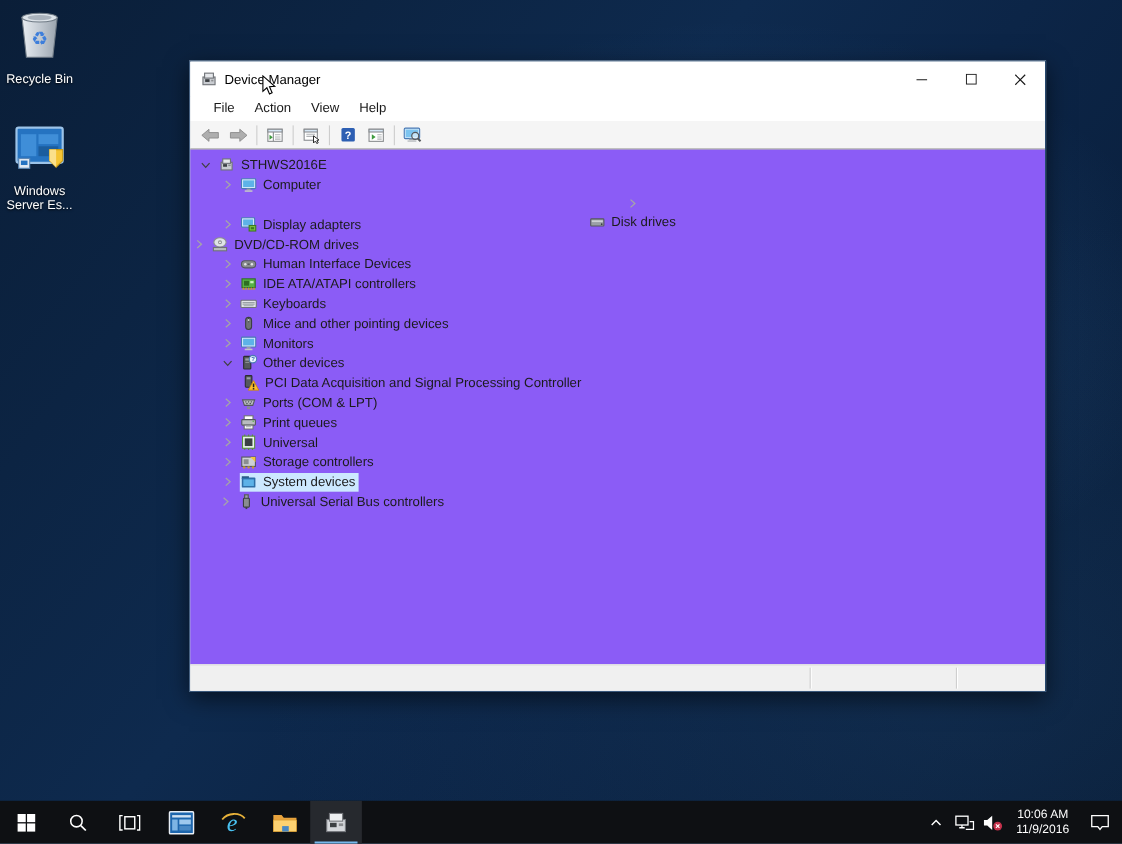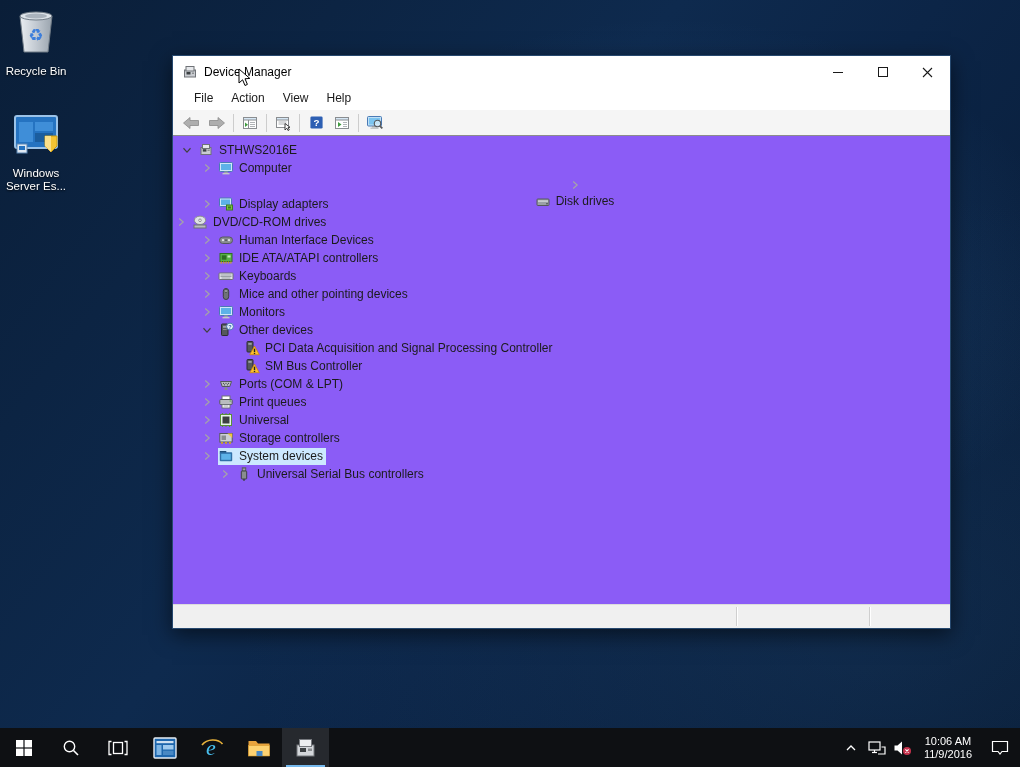--- a/index.html
+++ b/index.html
@@ -381,44 +381,31 @@
           <span class="tree-icon"><svg width="16" height="16" viewBox="0 0 16 16">
               <rect x="3.5" y="2" width="6.5" height="11.5" rx="0.8" fill="#55585c" stroke="#2b2d30"></rect>
               <rect x="5" y="3.8" width="3.6" height="2" fill="#9aa0a6"></rect>
               <rect x="5" y="7" width="3.6" height="1" fill="#8a8d90"></rect>
               <circle cx="12" cy="4.5" r="3.4" fill="#eaf4fd" stroke="#4a7ab5"></circle>
               <text x="12" y="6.6" font-size="5.5" font-family="Liberation Sans,sans-serif" font-weight="bold" fill="#2d5fb3" text-anchor="middle">?</text>
             </svg></span>
           <span class="tree-label">Other devices</span>
         </span>
       </div>
-      <div class="tree-row" style="padding-left: 52px;">
+      <div class="tree-row" style="padding-left: 28px;">
         <span class="expander"></span>
         <span class="tree-entry">
           <span class="tree-icon"><svg width="16" height="16" viewBox="0 0 16 16">
               <rect x="3" y="1.5" width="6" height="10.5" rx="0.8" fill="#55585c" stroke="#2b2d30"></rect>
               <rect x="4.3" y="3" width="3.4" height="1.8" fill="#9aa0a6"></rect>
               <polygon points="10.5,6 15.3,14.7 5.7,14.7" fill="#fdbf2d" stroke="#c98500" stroke-width="0.7"></polygon>
               <rect x="9.8" y="8.7" width="1.4" height="3.3" fill="#222"></rect>
               <rect x="9.8" y="12.8" width="1.4" height="1.3" fill="#222"></rect>
             </svg></span>
           <span class="tree-label">PCI Data Acquisition and Signal Processing Controller</span>
-        </span>
-      </div>
-      <div class="tree-row" style="padding-left: 52px;">
-        <span class="expander"></span>
-        <span class="tree-entry">
-          <span class="tree-icon"><svg width="16" height="16" viewBox="0 0 16 16">
-              <rect x="3" y="1.5" width="6" height="10.5" rx="0.8" fill="#55585c" stroke="#2b2d30"></rect>
-              <rect x="4.3" y="3" width="3.4" height="1.8" fill="#9aa0a6"></rect>
-              <polygon points="10.5,6 15.3,14.7 5.7,14.7" fill="#fdbf2d" stroke="#c98500" stroke-width="0.7"></polygon>
-              <rect x="9.8" y="8.7" width="1.4" height="3.3" fill="#222"></rect>
-              <rect x="9.8" y="12.8" width="1.4" height="1.3" fill="#222"></rect>
-            </svg></span>
-          <span class="tree-label">SM Bus Controller</span>
         </span>
       </div>
       <div class="tree-row" style="padding-left: 26px;">
         <span class="expander">
           <svg width="14" height="14" viewBox="0 0 16 16">
             <polyline points="6,4 10.5,8 6,12" fill="none" stroke="#a6a6a6" stroke-width="1.3"></polyline>
           </svg>
         </span>
         <span class="tree-entry">
           <span class="tree-icon"><svg width="16" height="16" viewBox="0 0 16 16">
@@ -496,21 +483,21 @@
         </span>
         <span class="tree-entry selected">
           <span class="tree-icon"><svg width="16" height="16" viewBox="0 0 16 16">
               <rect x="1.8" y="3" width="6.5" height="2.5" fill="#1f4e78"></rect>
               <rect x="1.8" y="4.2" width="12.4" height="9" rx="0.8" fill="#2f6fa8"></rect>
               <rect x="3.2" y="5.8" width="9.6" height="6" fill="#5db2e8"></rect>
             </svg></span>
           <span class="tree-label">System devices</span>
         </span>
       </div>
-      <div class="tree-row" style="padding-left: 44px;">
+      <div class="tree-row" style="padding-left: 24px;">
         <span class="expander">
           <svg width="14" height="14" viewBox="0 0 16 16">
             <polyline points="6,4 10.5,8 6,12" fill="none" stroke="#a6a6a6" stroke-width="1.3"></polyline>
           </svg>
         </span>
         <span class="tree-entry">
           <span class="tree-icon"><svg width="16" height="16" viewBox="0 0 16 16">
               <rect x="6.3" y="1.8" width="3.4" height="3.2" fill="#b9bcbf" stroke="#55585c"></rect>
               <rect x="7" y="2.5" width="0.8" height="0.8" fill="#3c4043"></rect>
               <rect x="8.3" y="2.5" width="0.8" height="0.8" fill="#3c4043"></rect>

